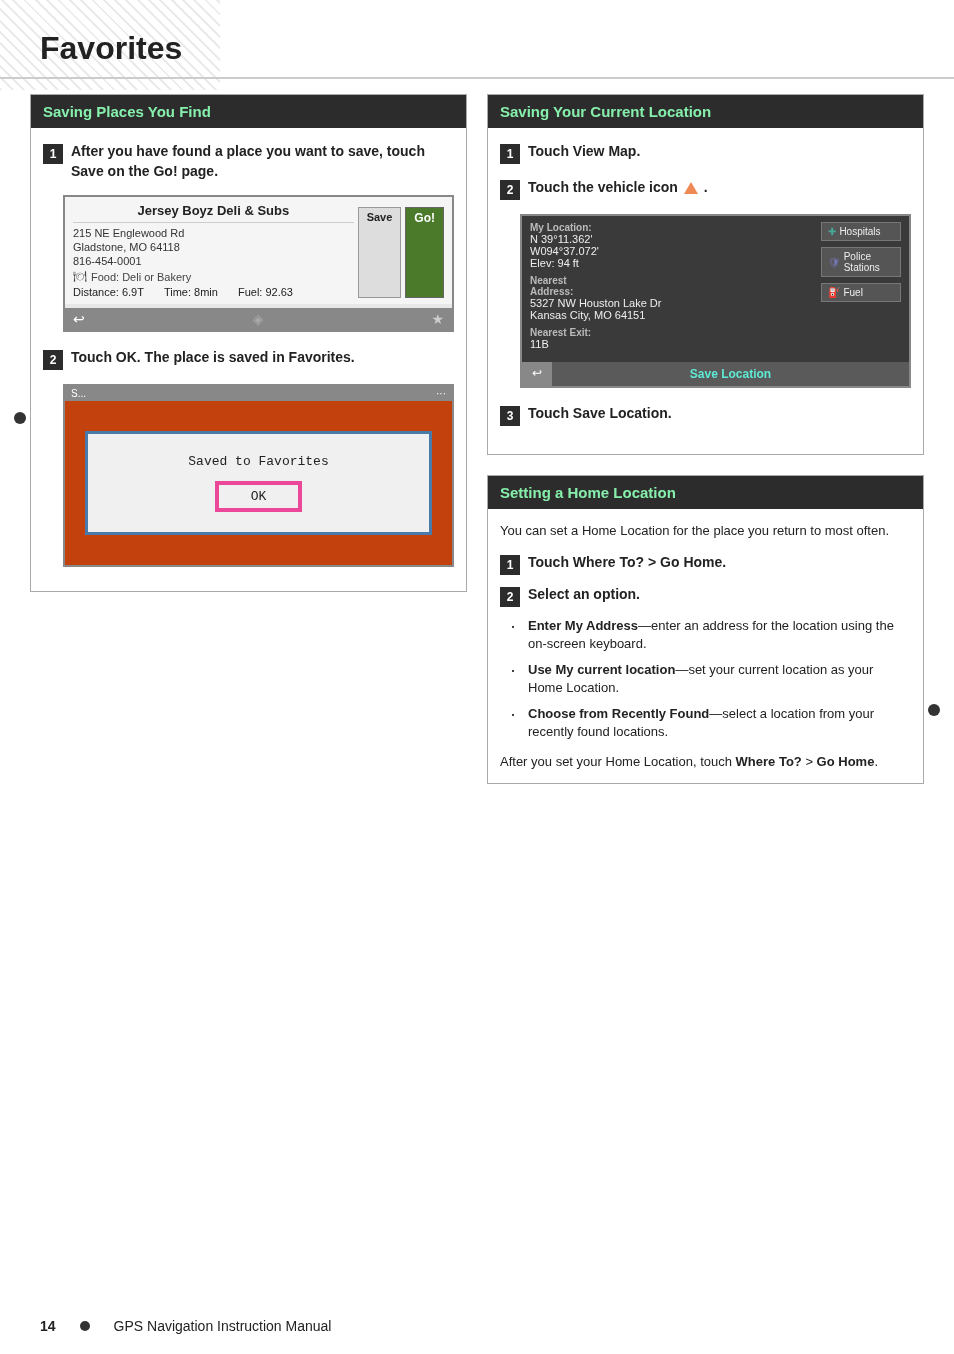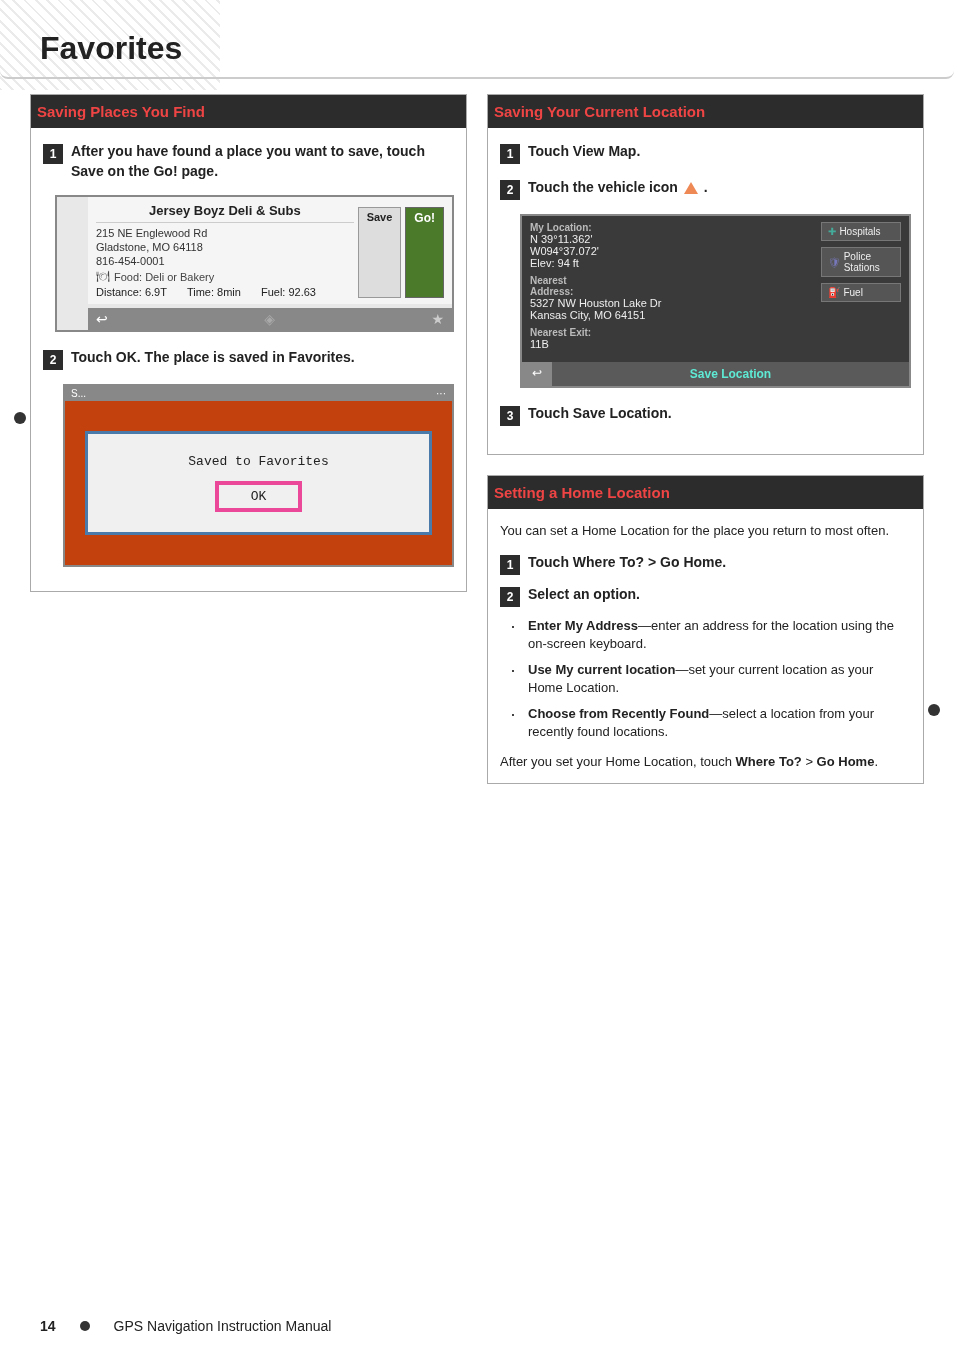--- a/index.html
+++ b/index.html
@@ -12,21 +12,20 @@
       font-size: 14px;
       color: #222;
     }
 
     
     .page-header {
       position: relative;
       padding: 30px 40px 10px 40px;
       border-bottom: 2px solid #ccc;
       margin-bottom: 15px;
-      border-radius: 8px;
     }
     .page-header-bg {
       position: absolute;
       top: 0; left: 0;
       width: 220px; height: 90px;
       background: repeating-linear-gradient(
         45deg,
         #ccc 0px, #ccc 2px,
         transparent 2px, transparent 8px
       );
@@ -62,24 +61,24 @@
       min-width: 0;
     }
 
     
     .section-box {
       border: 1px solid #aaa;
       margin-bottom: 20px;
     }
     .section-header {
       background: #2c2c2c;
-      color: #ef4444;
+      color: #86efac;
       font-weight: bold;
       font-size: 15px;
-      padding: 8px 6px;
+      padding: 8px 12px;
     }
     .section-content {
       padding: 14px 12px;
     }
 
     
     .step {
       display: flex;
       align-items: flex-start;
       margin-bottom: 14px;
@@ -363,21 +362,21 @@
 
       <div class="section-box">
         <div class="section-header">Saving Places You Find</div>
         <div class="section-content">
 
           <div class="step">
             <div class="step-num">1</div>
             <div class="step-text">After you have found a place you want to save, touch Save on the Go! page.</div>
           </div>
 
-          <div class="gps-screen" style="margin-left:12px;padding-left:31px;">
+          <div class="gps-screen" style="margin-left:20px;">
             <div class="gps-screen-inner">
               <div style="display:flex; gap:4px;">
                 <div style="flex:1;">
                   <div class="gps-place-name">Jersey Boyz Deli &amp; Subs</div>
                   <div class="gps-address">215 NE Englewood Rd</div>
                   <div class="gps-address">Gladstone, MO 64118</div>
                   <div class="gps-address">816-454-0001</div>
                   <div class="gps-category">
                     <span>🍽</span>
                     <span>Food: Deli or Bakery</span>

